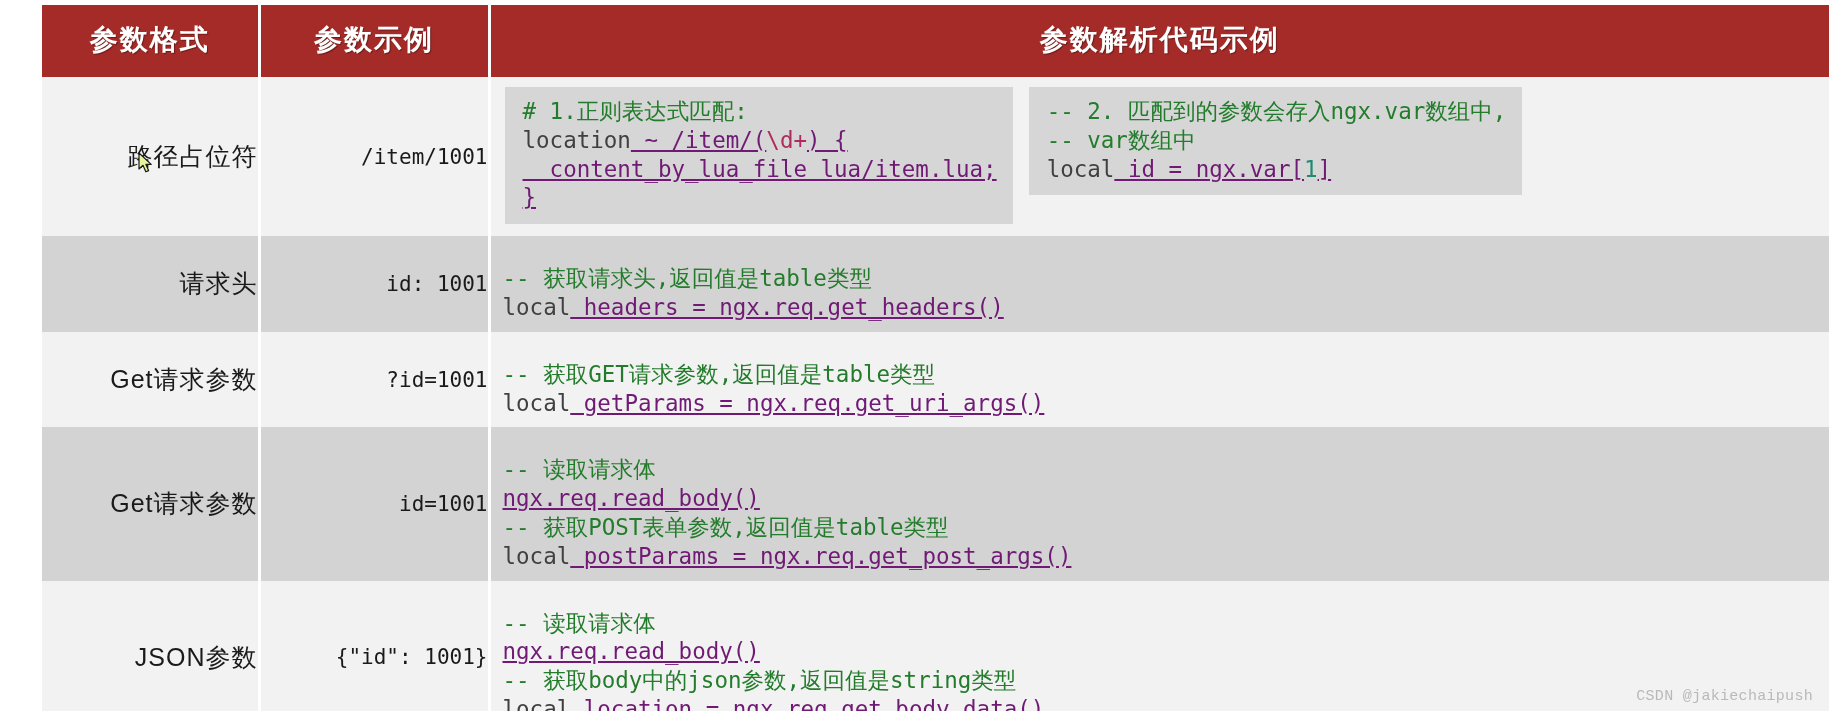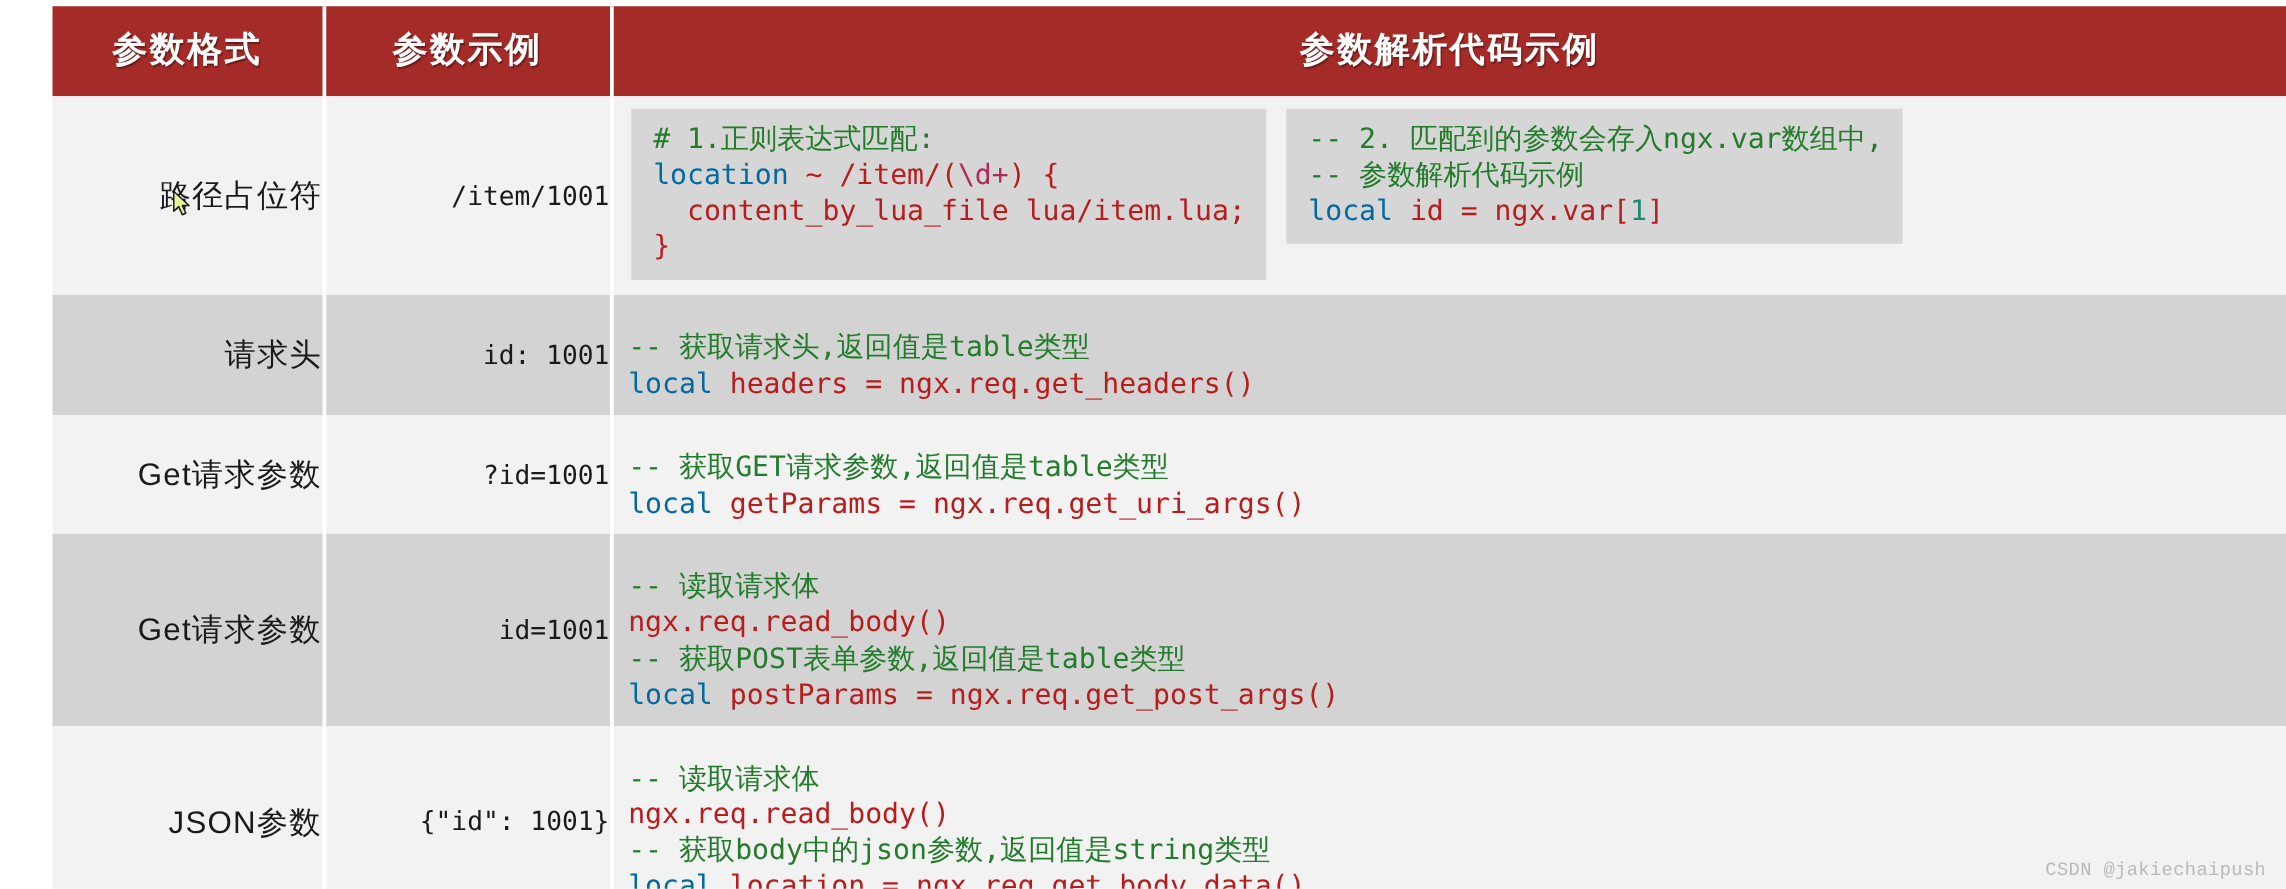--- a/index.html
+++ b/index.html
@@ -96,24 +96,24 @@
     padding: 0;
   }
   pre.code.boxed {
     background: #d6d6d6;
     padding: 10px 16px 12px 18px;
   }
   
   td.cell-code .plain-pad { padding-left: 12px; }
 
   .tok-comment { color: #237c2b; }
-  .tok-keyword { color: #0369a1; }
+  .tok-keyword { color: #404040; }
   .tok-num     { color: #1f8a70; }
   .tok-regex   { color: #b02a5b; }
-  .tok-plain   { color: #b91c1c; }
+  .tok-plain   { color: #701a75; text-decoration: underline; }
 
   
   .row1-codes {
     display: flex;
     flex-direction: row;
     align-items: flex-start;
     gap: 16px;
     padding: 10px 0 12px 14px;
   }
   .row1-codes pre.code.boxed { background: #d6d6d6; }
@@ -161,21 +161,21 @@
         <tr class="band-light">
           <td class="cell-format">路径占位符</td>
           <td class="cell-example">/item/1001</td>
           <td class="cell-code">
             <div class="row1-codes">
               <pre class="code boxed"><span class="tok-comment"># 1.</span><span class="tok-comment">正则表达式匹配:</span>
 <span class="tok-keyword">location</span><span class="tok-plain"> ~ /item/(</span><span class="tok-regex">\d+</span><span class="tok-plain">) {</span>
 <span class="tok-plain">  content_by_lua_file lua/item.lua;</span>
 <span class="tok-plain">}</span></pre>
               <pre class="code boxed"><span class="tok-comment">-- 2. 匹配到的参数会存入ngx.var数组中,</span>
-<span class="tok-comment">-- 参数解析代码示例</span>
+<span class="tok-comment">-- var数组中</span>
 <span class="tok-keyword">local</span><span class="tok-plain"> id = ngx.var[</span><span class="tok-num">1</span><span class="tok-plain">]</span></pre>
             </div>
           </td>
         </tr>
         <tr class="band-dark">
           <td class="cell-format">请求头</td>
           <td class="cell-example">id: 1001</td>
           <td class="cell-code">
             <div class="code-wrap plain-pad">
               <pre class="code"><span class="tok-comment">-- 获取请求头,返回值是table类型</span>

